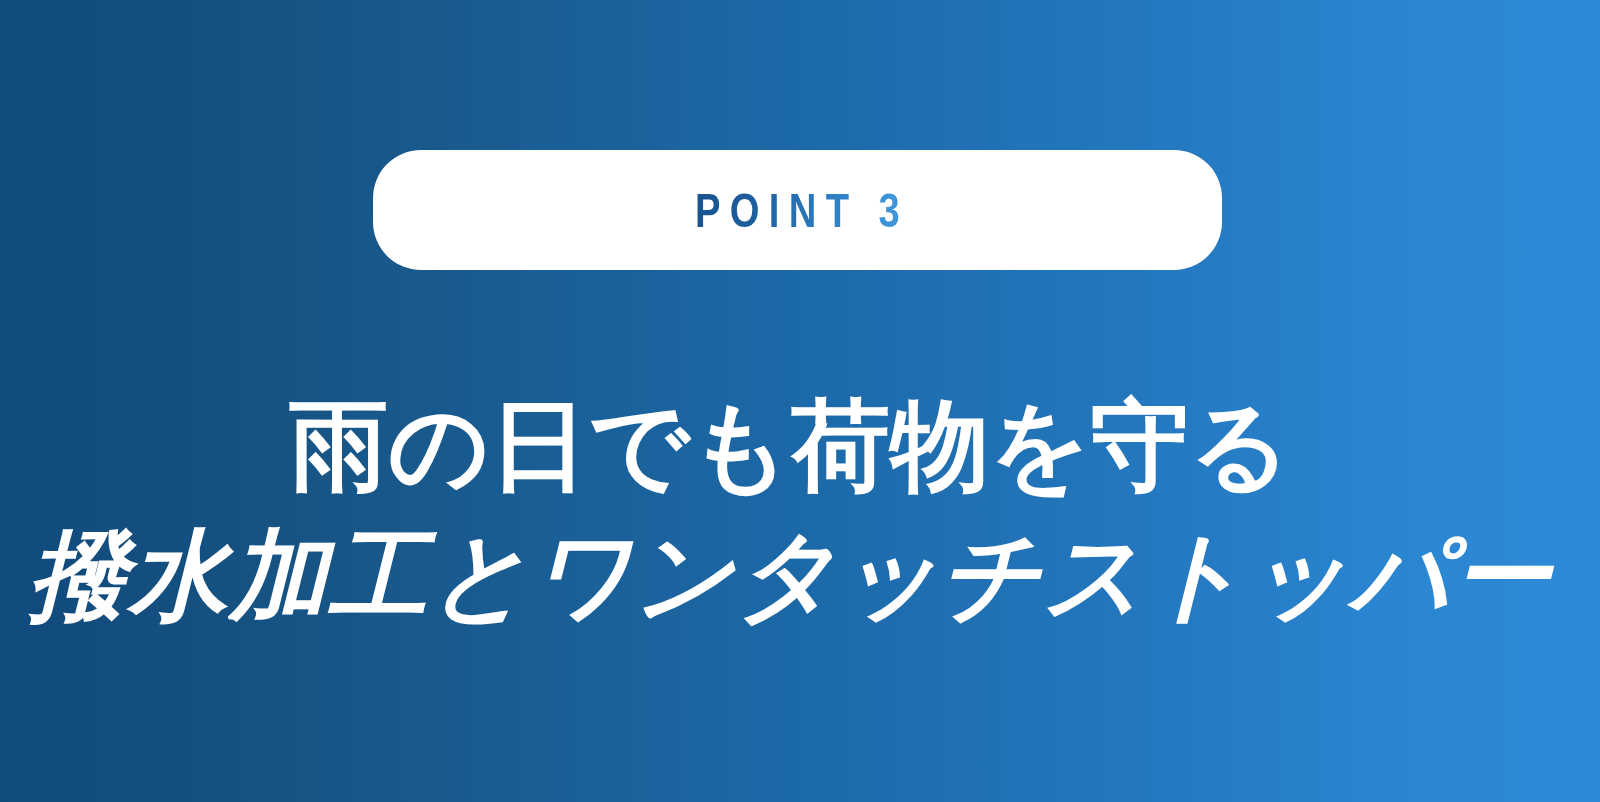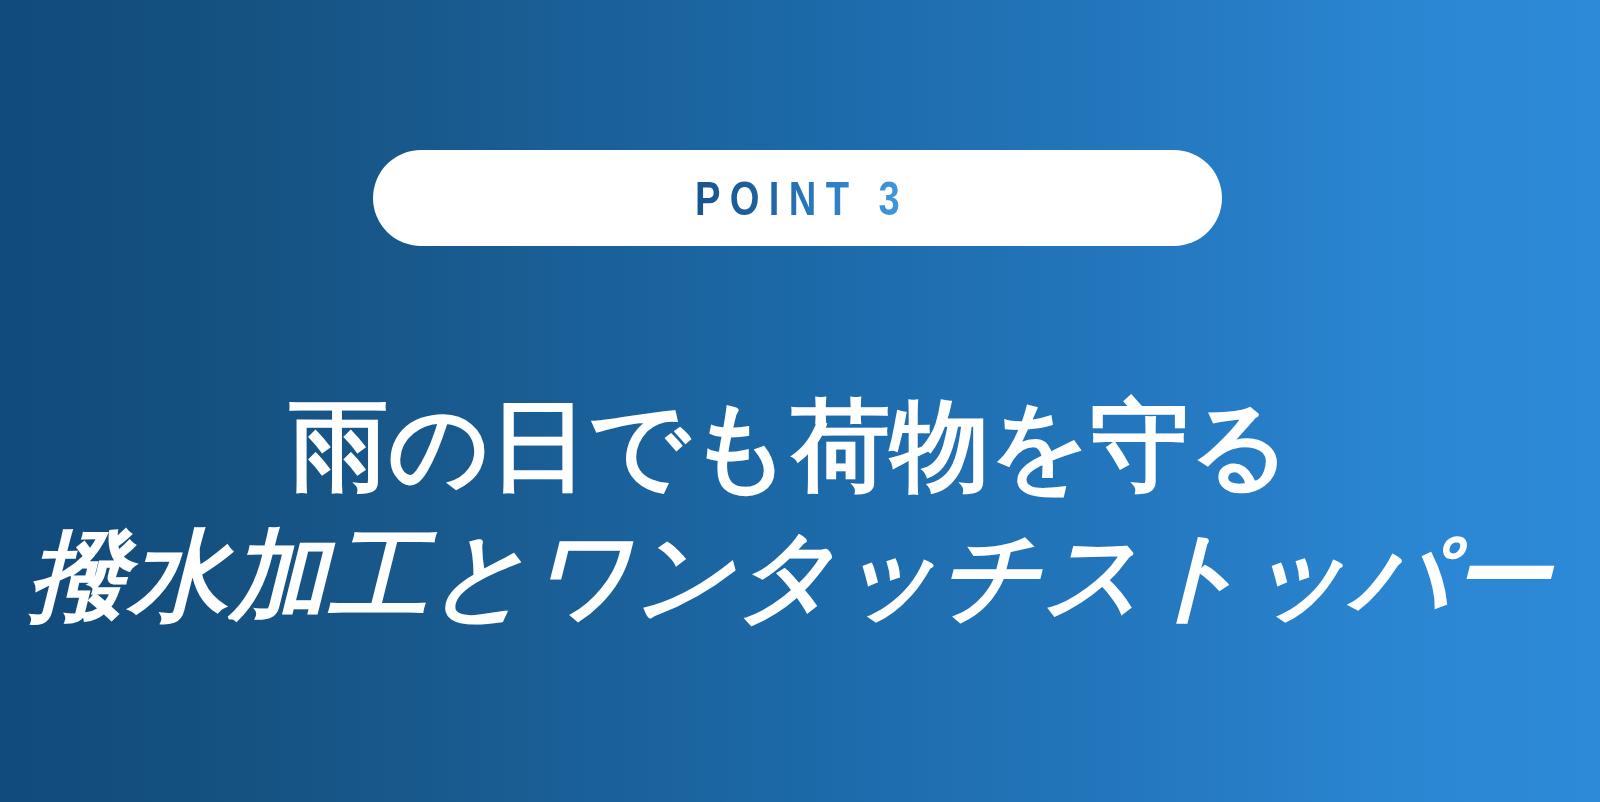--- a/index.html
+++ b/index.html
@@ -31,21 +31,21 @@
     align-items: center;
     overflow: hidden;
   }
 
   
   .badge-wrap {
     position: absolute;
     left: 373px;
     top: 150px;
     width: 849px;
-    height: 96px;
+    height: 120px;
   }
   .badge {
     width: 100%;
     height: 100%;
     background: #ffffff;
     border-radius: 48px;
     display: flex;
     align-items: center;
     justify-content: center;
     box-sizing: border-box;

